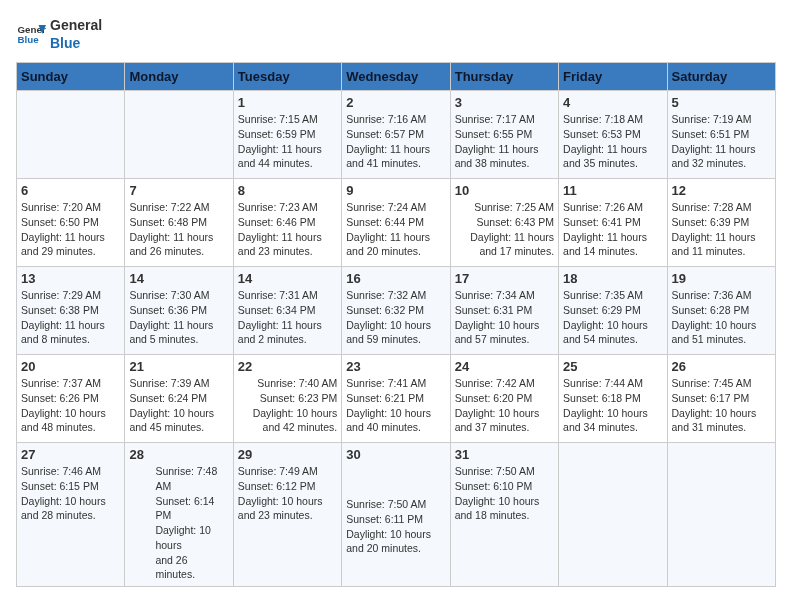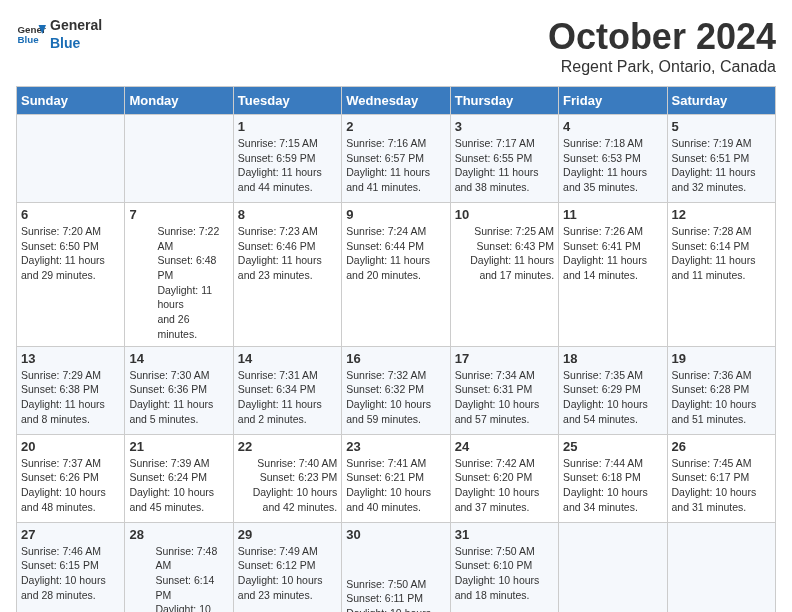--- a/index.html
+++ b/index.html
@@ -37,21 +37,21 @@
       font-size: 16px;
       color: #333;
     }
     table {
       width: 100%;
       border-collapse: collapse;
       font-size: 11px;
     }
     thead tr th {
       background-color: #3a7bbf;
-      color: #ffffff;
+      color: #0f172a;
       padding: 6px 4px;
       text-align: left;
       font-size: 13px;
       font-weight: bold;
       border: 1px solid #ccc;
     }
     tbody tr td {
       border: 1px solid #ccc;
       padding: 4px;
       vertical-align: top;
@@ -85,24 +85,20 @@
     <svg class="logo-icon" viewBox="0 0 40 40" xmlns="http://www.w3.org/2000/svg">
       <text x="2" y="18" font-size="13" font-weight="bold" fill="#333">General</text>
       <text x="2" y="32" font-size="13" font-weight="bold" fill="#1a6db5">Blue</text>
       <polygon points="30,8 40,8 35,20" fill="#1a6db5"></polygon>
     </svg>
     <div style="font-size:14px; font-weight:bold; color:#333; line-height:1.3;">
       <span style="color:#333;">General</span><br>
       <span style="color:#1a6db5;">Blue</span>
     </div>
   </div>
-  <div class="title-block">
-    <div class="main-title">October 2024</div>
-    <div class="subtitle">Regent Park, Ontario, Canada</div>
-  </div>
 </div>
 
 <table>
   <thead>
     <tr>
     <th>Sunday</th>
         <th>Monday</th>
         <th>Tuesday</th>
         <th>Wednesday</th>
         <th>Thursday</th>
@@ -153,21 +149,21 @@
       <tr>
         <td>
           <div class="day-number">6</div>
           <div class="day-detail" style="white-space: pre-line;">Sunrise: 7:20 AM
 Sunset: 6:50 PM
 Daylight: 11 hours
 and 29 minutes.</div>
         </td>
         <td>
           <div class="day-number">7</div>
-          <div class="day-detail" style="white-space: pre-line; margin-left: 28px;">Sunrise: 7:22 AM
+          <div class="day-detail" style="white-space: pre-line;">Sunrise: 7:22 AM
 Sunset: 6:48 PM
 Daylight: 11 hours
 and 26 minutes.</div>
         </td>
         <td>
           <div class="day-number">8</div>
           <div class="day-detail" style="white-space: pre-line;">Sunrise: 7:23 AM
 Sunset: 6:46 PM
 Daylight: 11 hours
 and 23 minutes.</div>
@@ -189,21 +185,21 @@
         <td>
           <div class="day-number">11</div>
           <div class="day-detail" style="white-space: pre-line;">Sunrise: 7:26 AM
 Sunset: 6:41 PM
 Daylight: 11 hours
 and 14 minutes.</div>
         </td>
         <td>
           <div class="day-number">12</div>
           <div class="day-detail" style="white-space: pre-line;">Sunrise: 7:28 AM
-Sunset: 6:14 PM
+Sunset: 6:39 PM
 Daylight: 11 hours
 and 11 minutes.</div>
         </td>
       </tr>
       <tr>
         <td>
           <div class="day-number">13</div>
           <div class="day-detail" style="white-space: pre-line;">Sunrise: 7:29 AM
 Sunset: 6:38 PM
 Daylight: 11 hours

